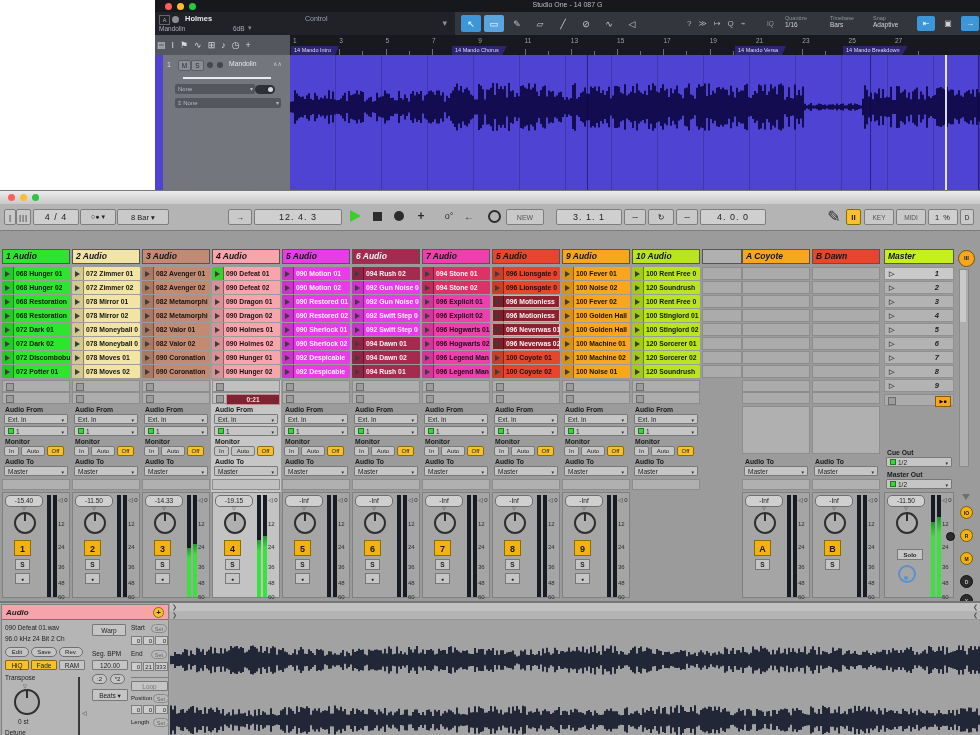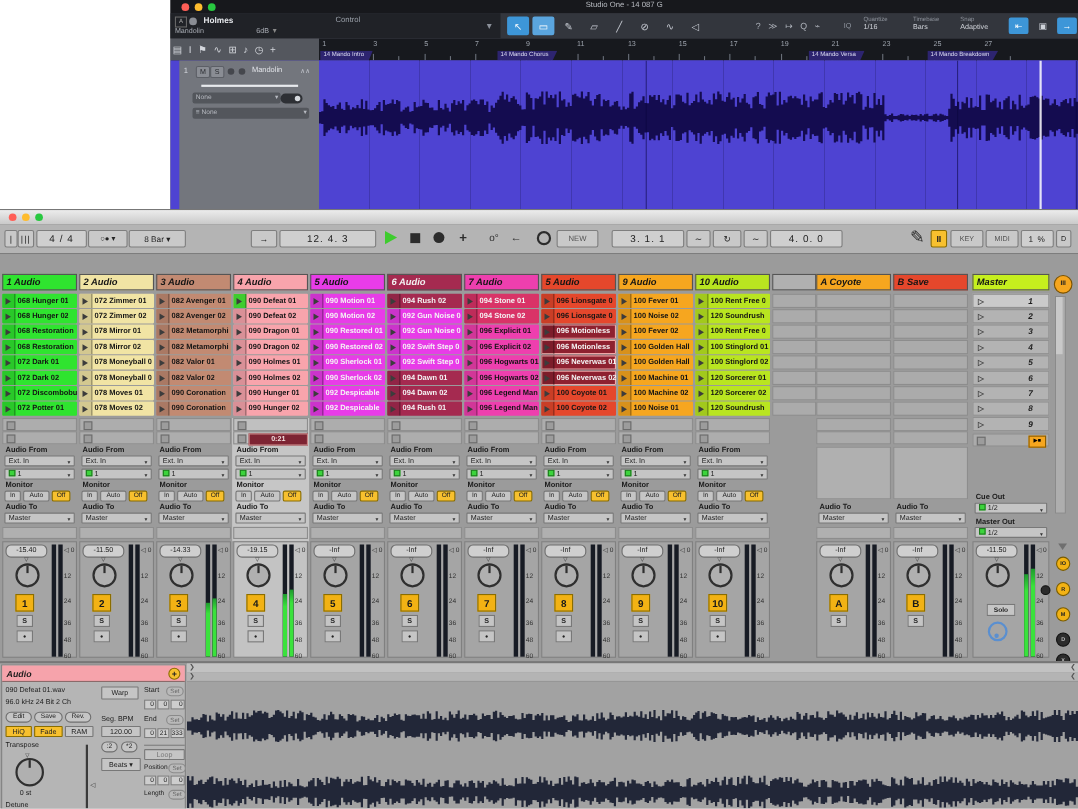--- a/index.html
+++ b/index.html
@@ -1121,38 +1121,20 @@
         <div class="iolbl" style="left: 635px; top: 215px;">Audio From</div>
         <div class="iosel" style="left: 634px; top: 223px; width: 64px;">Ext. In</div>
         <div class="iosel" style="left: 634px; top: 235px; width: 64px;"><span class="led"></span>1</div>
         <div class="iolbl" style="left: 635px; top: 247px;">Monitor</div>
         <div class="mbtn" style="left: 634px; top: 255px; width: 15px;">In</div>
         <div class="mbtn" style="left: 651px; top: 255px; width: 24px;">Auto</div>
         <div class="mbtn yellow" style="left: 677px; top: 255px; width: 17px;">Off</div>
         <div class="iolbl" style="left: 635px; top: 267px;">Audio To</div>
         <div class="iosel" style="left: 634px; top: 275px; width: 64px;">Master</div>
         <div class="gapstrip" style="left: 632px; top: 288px; width: 68px; background: rgb(176, 176, 176);"></div>
-        <div class="mixer" style="left: 632px; width: 68px; background: rgb(165, 165, 165);">
-          <div class="volpill">-Inf</div>
-          <div class="kmark" style="left: 19px; top: 12px;">▽</div>
-          <div class="knob" style="left: 11px; top: 19px;"></div>
-          <div class="numbox">10</div>
-          <div class="sbtn" style="top: 66px;">S</div>
-          <div class="sbtn" style="top: 80px; font-size: 5px;">●</div>
-          <div class="meter" style="left: 44px;">
-            <div class="mbar"></div>
-            <div class="mbar"></div>
-          </div>
-          <div class="mscale" style="left: 55px; top: 3px;">◁ 0</div>
-          <div class="mscale" style="left: 55px; top: 28px;">12</div>
-          <div class="mscale" style="left: 55px; top: 51px;">24</div>
-          <div class="mscale" style="left: 55px; top: 71px;">36</div>
-          <div class="mscale" style="left: 55px; top: 87px;">48</div>
-          <div class="mscale" style="left: 55px; top: 101px;">60</div>
-        </div>
         <div class="thead" style="left: 702px; width: 40px; background: rgb(176, 176, 176); color: rgb(20, 20, 20);"></div>
         <div class="slotrow" style="left: 702px; top: 76px; width: 40px; height: 13px;"></div>
         <div class="slotrow" style="left: 702px; top: 90px; width: 40px; height: 13px;"></div>
         <div class="slotrow" style="left: 702px; top: 104px; width: 40px; height: 13px;"></div>
         <div class="slotrow" style="left: 702px; top: 118px; width: 40px; height: 13px;"></div>
         <div class="slotrow" style="left: 702px; top: 132px; width: 40px; height: 13px;"></div>
         <div class="slotrow" style="left: 702px; top: 146px; width: 40px; height: 13px;"></div>
         <div class="slotrow" style="left: 702px; top: 160px; width: 40px; height: 13px;"></div>
         <div class="slotrow" style="left: 702px; top: 174px; width: 40px; height: 13px;"></div>
         <div class="thead" style="left: 742px; width: 68px; background: rgb(246, 166, 31); color: rgb(20, 20, 20);">A Coyote</div>
@@ -1180,21 +1162,21 @@
             <div class="mbar"></div>
             <div class="mbar"></div>
           </div>
           <div class="mscale" style="left: 55px; top: 3px;">◁ 0</div>
           <div class="mscale" style="left: 55px; top: 28px;">12</div>
           <div class="mscale" style="left: 55px; top: 51px;">24</div>
           <div class="mscale" style="left: 55px; top: 71px;">36</div>
           <div class="mscale" style="left: 55px; top: 87px;">48</div>
           <div class="mscale" style="left: 55px; top: 101px;">60</div>
         </div>
-        <div class="thead" style="left: 812px; width: 68px; background: rgb(229, 71, 44); color: rgb(20, 20, 20);">B Save</div>
+        <div class="thead" style="left: 812px; width: 68px; background: rgb(229, 71, 44); color: rgb(20, 20, 20);">B Dawn</div>
         <div class="slotrow" style="left: 812px; top: 76px; width: 68px; height: 13px;"></div>
         <div class="slotrow" style="left: 812px; top: 90px; width: 68px; height: 13px;"></div>
         <div class="slotrow" style="left: 812px; top: 104px; width: 68px; height: 13px;"></div>
         <div class="slotrow" style="left: 812px; top: 118px; width: 68px; height: 13px;"></div>
         <div class="slotrow" style="left: 812px; top: 132px; width: 68px; height: 13px;"></div>
         <div class="slotrow" style="left: 812px; top: 146px; width: 68px; height: 13px;"></div>
         <div class="slotrow" style="left: 812px; top: 160px; width: 68px; height: 13px;"></div>
         <div class="slotrow" style="left: 812px; top: 174px; width: 68px; height: 13px;"></div>
         <div class="slotrow" style="left: 812px; top: 189px; width: 68px;"></div>
         <div class="slotrow" style="left: 812px; top: 201px; width: 68px;"></div>

